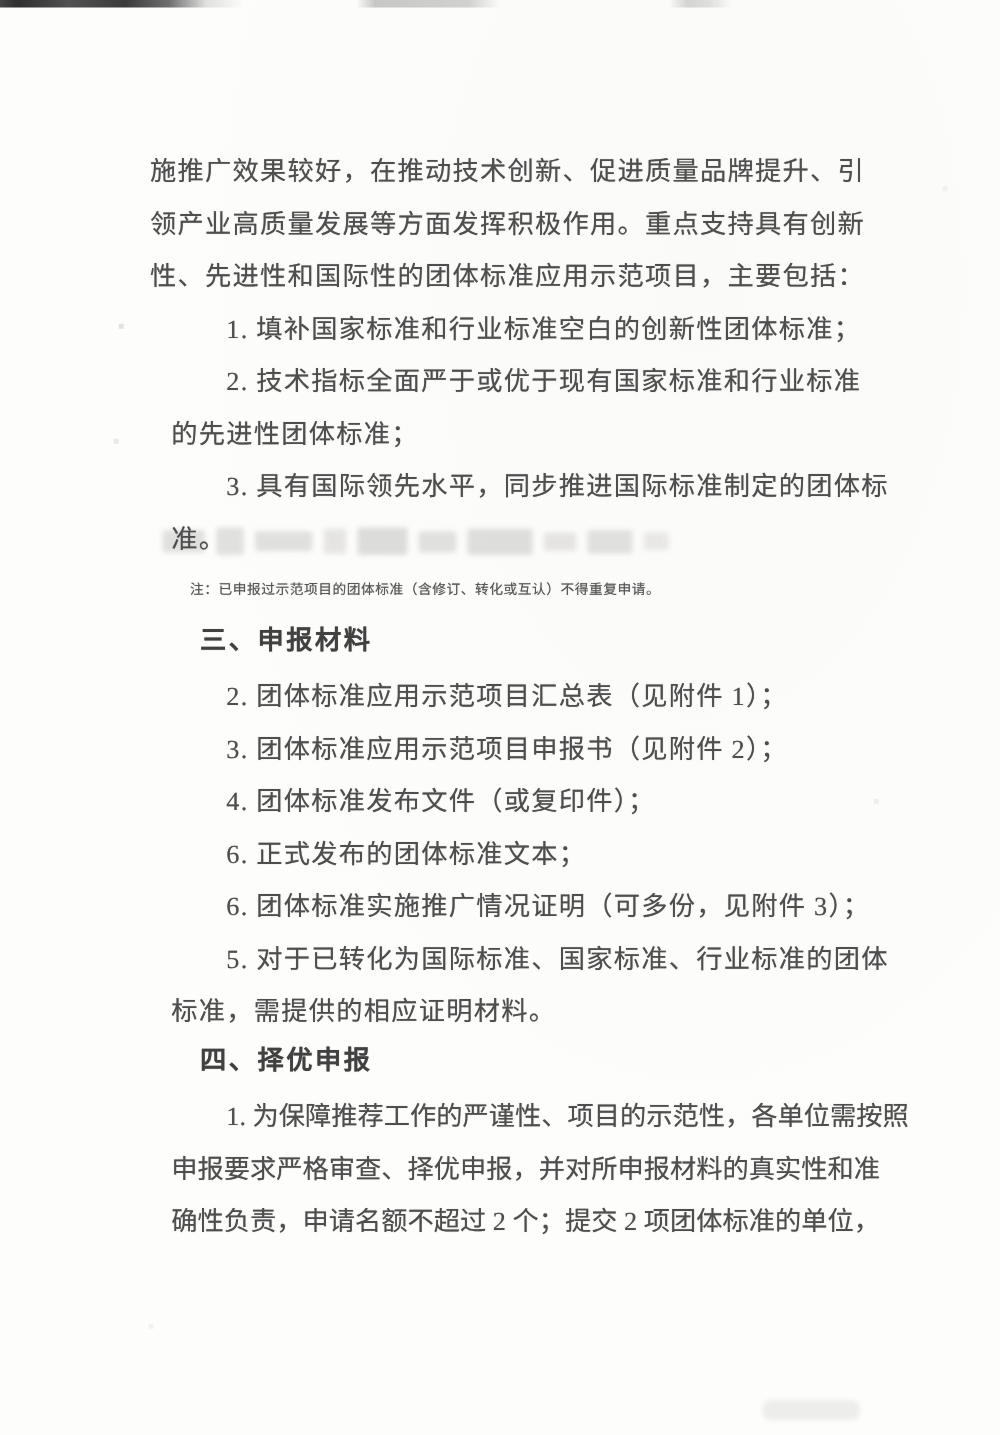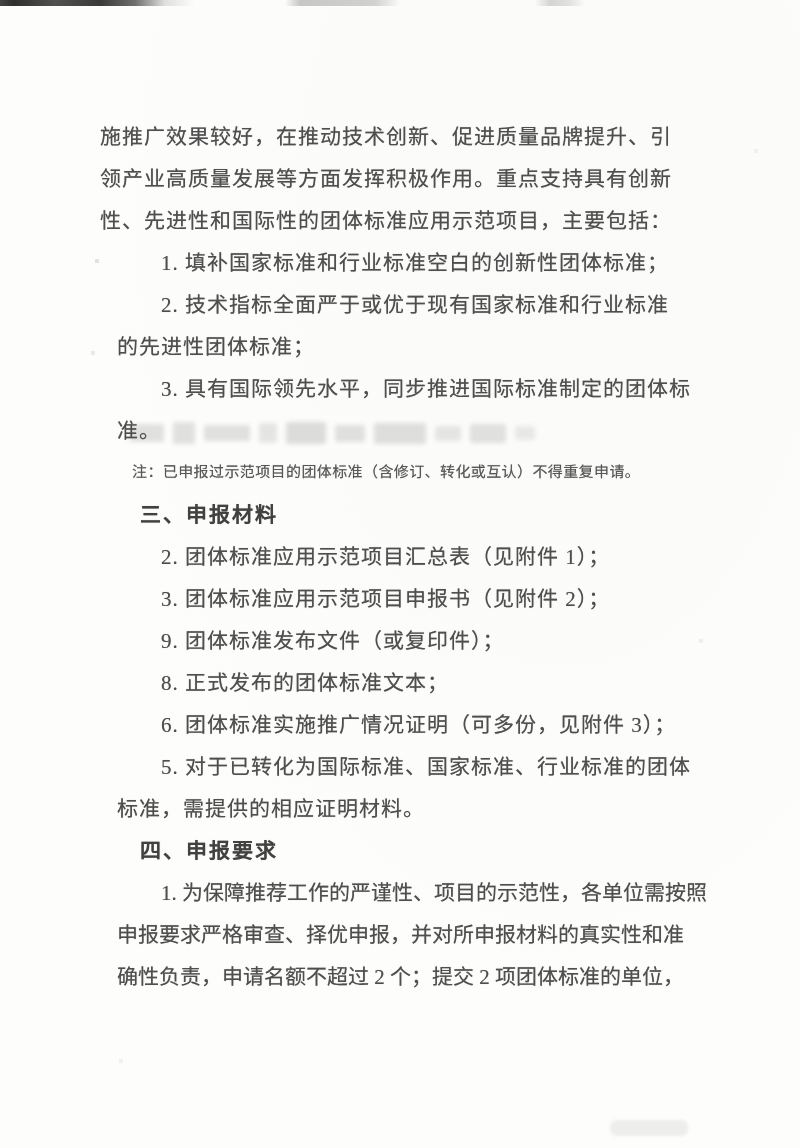--- a/index.html
+++ b/index.html
@@ -52,44 +52,44 @@
   .bleed i:nth-child(9){width:36px;height:19px;}
   .bleed i:nth-child(10){width:20px;height:14px;background:#e2e1e0;}
 
   .bleed2 {
     position: absolute; left: 610px; top: 1120px; width: 78px; height: 16px;
     background: #ededec; border-radius: 7px; filter: blur(1.5px);
   }
 
   
   .doc {
-    position: absolute; left: 100px; top: 116px; width: 616px;
+    position: absolute; left: 120px; top: 116px; width: 616px;
     color: #4e4e4e;
   }
   .doc p {
     margin: 0;
     font-size: 21px;
     line-height: 42px;
     letter-spacing: 1px;
     white-space: pre-line;
     text-align: justify;
     text-align-last: left;
     text-shadow: 0 0 0.7px rgba(95,95,95,0.65);
   }
   .doc p.indent { text-indent: 44px; margin-left: 17px; }
   .doc p.tight { letter-spacing: 0; }
   .doc p.heading {
-    font-family: Liberation Serif, serif;
+    font-family: Liberation Mono, monospace;
     font-weight: 700;
     color: #414141;
     text-indent: 40px;
     letter-spacing: 2px;
   }
   .doc p.note {
-    font-size: 15px;
+    font-size: 11px;
     line-height: 22px;
     letter-spacing: 0.4px;
     margin: 9px 0 11px;
     padding-left: 32px;
     color: #575757;
     text-indent: 0;
   }
 
   
   .speckles {
@@ -129,26 +129,26 @@
 性、先进性和国际性的团体标准应用示范项目，主要包括：</p>
     <p class="indent">1. 填补国家标准和行业标准空白的创新性团体标准；</p>
     <p class="indent">2. 技术指标全面严于或优于现有国家标准和行业标准
 的先进性团体标准；</p>
     <p class="indent">3. 具有国际领先水平，同步推进国际标准制定的团体标
 准。</p>
     <p class="note">注：已申报过示范项目的团体标准（含修订、转化或互认）不得重复申请。</p>
     <p class="heading">三、申报材料</p>
     <p class="indent">2. 团体标准应用示范项目汇总表（见附件 1）；</p>
     <p class="indent">3. 团体标准应用示范项目申报书（见附件 2）；</p>
-    <p class="indent">9. 团体标准发布文件（或复印件）；</p>
-    <p class="indent">8. 正式发布的团体标准文本；</p>
+    <p class="indent">4. 团体标准发布文件（或复印件）；</p>
+    <p class="indent">6. 正式发布的团体标准文本；</p>
     <p class="indent">6. 团体标准实施推广情况证明（可多份，见附件 3）；</p>
     <p class="indent">5. 对于已转化为国际标准、国家标准、行业标准的团体
 标准，需提供的相应证明材料。</p>
-    <p class="heading">四、申报要求</p>
+    <p class="heading">四、择优申报</p>
     <p class="indent tight">1. 为保障推荐工作的严谨性、项目的示范性，各单位需按照
 申报要求严格审查、择优申报，并对所申报材料的真实性和准
 确性负责，申请名额不超过 2 个；提交 2 项团体标准的单位，</p>
   </div>
 
   <div class="bleed2"></div>
   <div class="speckles"></div>
 
 </div>
 

